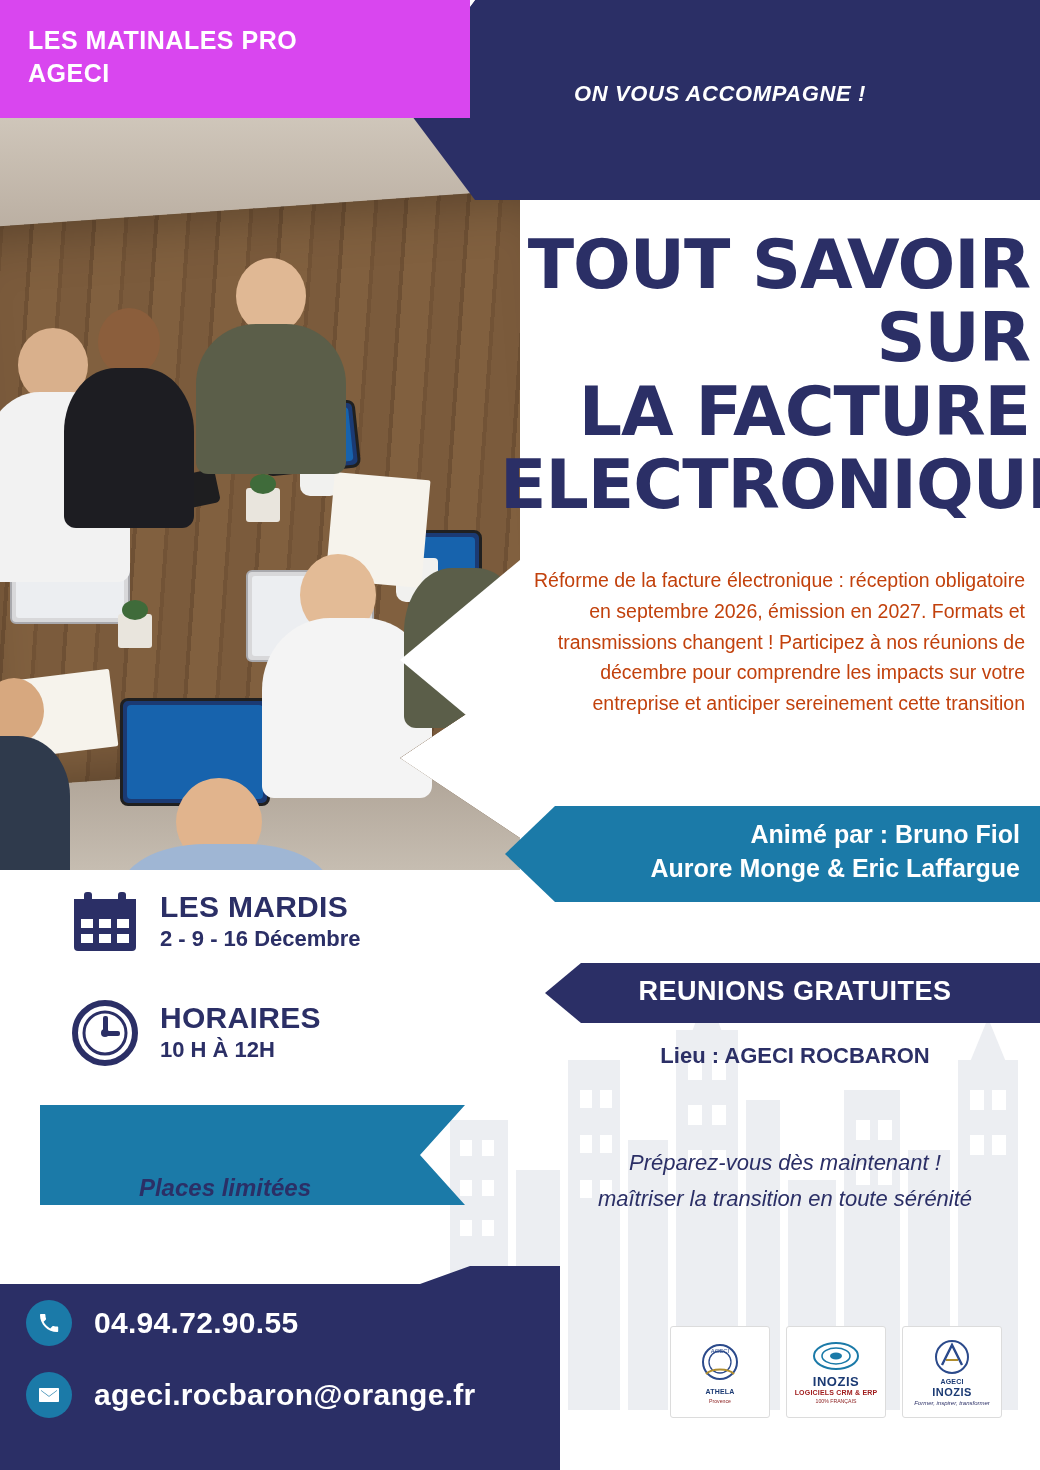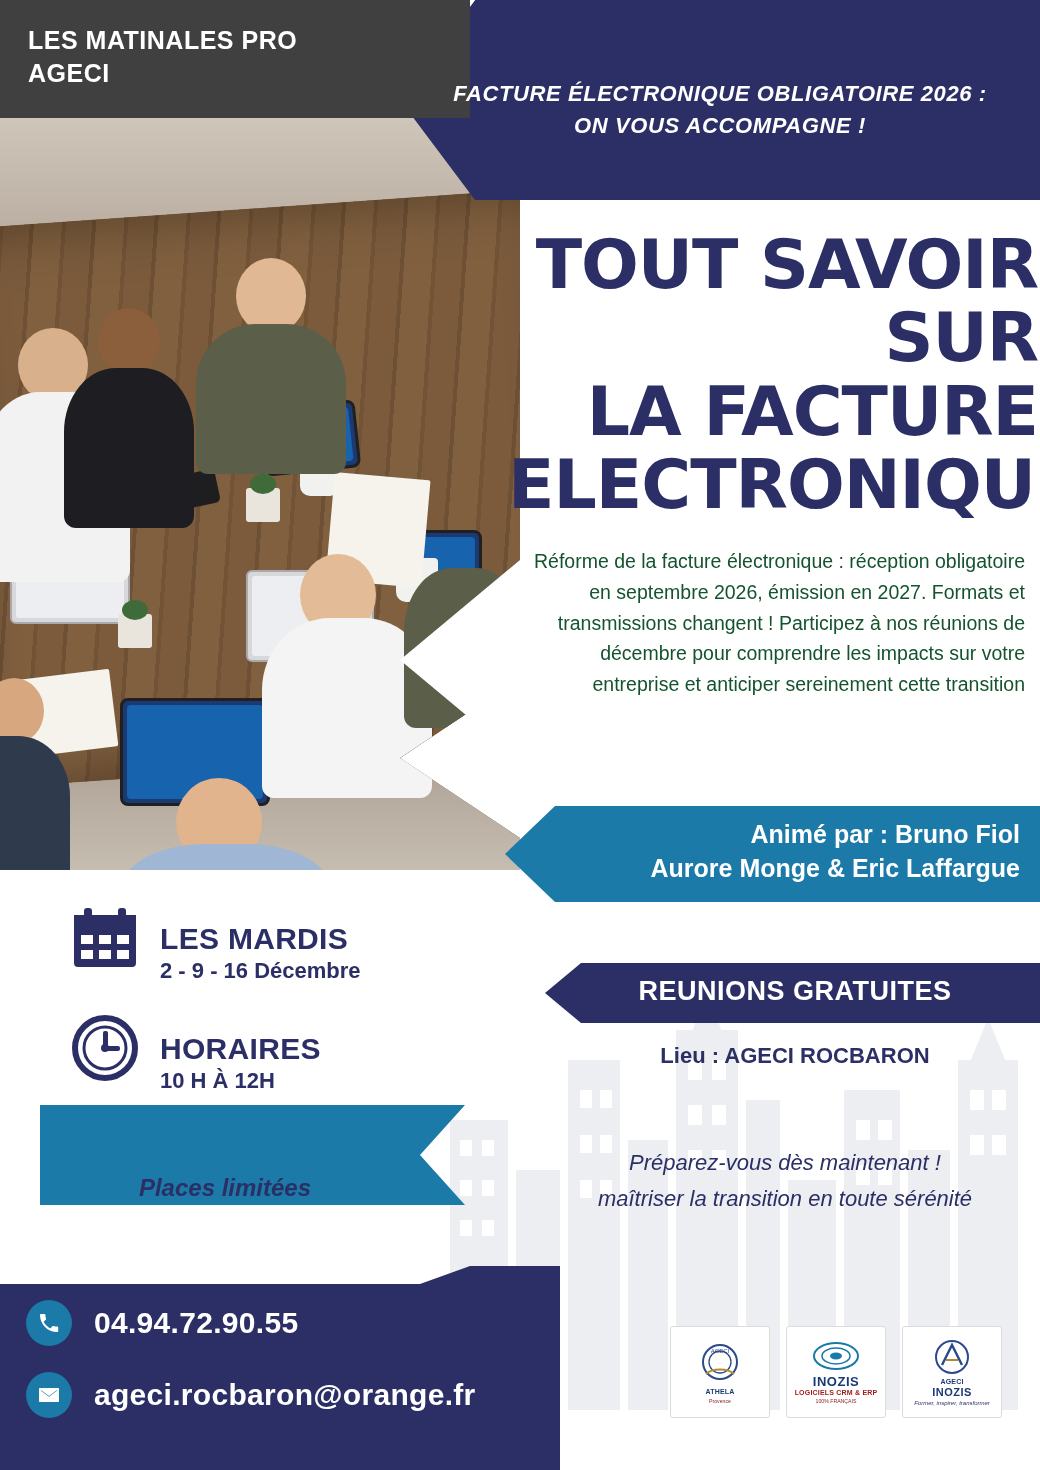--- a/index.html
+++ b/index.html
@@ -14,21 +14,21 @@
     width: 1040px; height: 1470px;
     background: #ffffff;
     overflow: hidden;
   }
 
   
   .top-left-band {
     position: absolute;
     left: 0; top: 0;
     width: 470px; height: 118px;
-    background: #404040;
+    background: #d946ef;
     z-index: 5;
   }
   .top-left-band .brand {
     position: absolute;
     left: 28px; top: 24px;
     color: #ffffff;
     font-size: 25px;
     font-weight: bold;
     line-height: 1.32;
     letter-spacing: 0.5px;
@@ -143,31 +143,30 @@
     left: 500px; top: 228px;
     width: 530px;
     text-align: right;
     color: #2b2f66;
     font-family: "DejaVu Sans", sans-serif;
     font-weight: bold;
     font-size: 68px;
     line-height: 1.08;
     letter-spacing: -1px;
     z-index: 6;
-    margin-left: 8px;
   }
   .title span { display: block; }
 
   
   .desc {
     position: absolute;
-    left: 520px; top: 546px;
+    left: 520px; top: 565px;
     width: 505px;
     text-align: right;
-    color: #14532d;
+    color: #c2410c;
     font-size: 19.5px;
     line-height: 1.58;
     z-index: 6;
   }
 
   
   .animateurs-band {
     position: absolute;
     left: 505px; top: 806px;
     width: 535px; height: 96px;
@@ -248,21 +247,20 @@
     display: flex;
     align-items: center;
     gap: 22px;
   }
   .info-row .txt .t1 {
     color: #2b2f66;
     font-size: 30px;
     font-weight: bold;
     line-height: 1.15;
     letter-spacing: 0.3px;
-    margin-top: 32px;
   }
   .info-row .txt .t2 {
     color: #2b2f66;
     font-size: 22px;
     font-weight: bold;
     line-height: 1.3;
   }
   #dates-row { left: 72px; top: 890px; }
   #horaires-row { left: 72px; top: 1000px; }
 
@@ -482,21 +480,20 @@
   <div class="top-right-navy"></div>
   <div class="white-wedge"></div>
   <div class="top-left-band">
     <div class="brand">
       <span>LES MATINALES PRO</span><br>
       <span>AGECI</span>
     </div>
   </div>
 
   <div class="kicker">
-    <span>FACTURE ÉLECTRONIQUE OBLIGATOIRE 2026 :</span>
     <span class="line2">ON VOUS ACCOMPAGNE !</span>
   </div>
 
   <h1 class="title">
     <span>TOUT SAVOIR SUR</span>
     <span>LA FACTURE</span>
     <span>ELECTRONIQUE</span>
   </h1>
 
   <p class="desc">Réforme de la facture électronique : réception obligatoire en septembre 2026, émission en 2027. Formats et transmissions changent ! Participez à nos réunions de décembre pour comprendre les impacts sur votre entreprise et anticiper sereinement cette transition</p>

